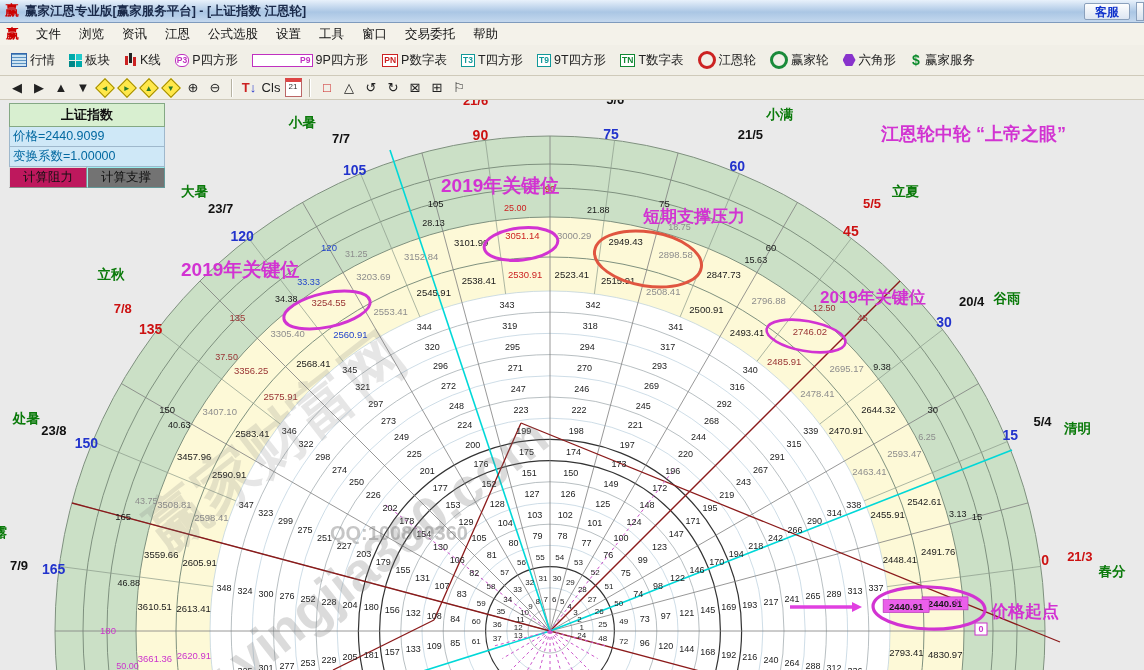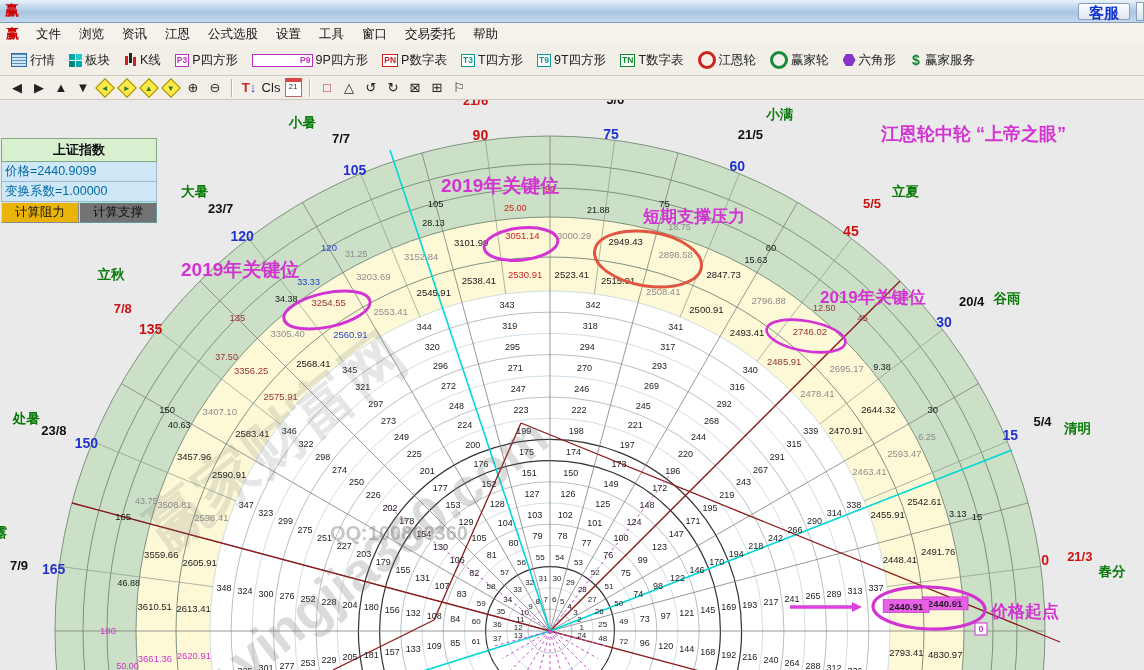--- a/index.html
+++ b/index.html
@@ -4,21 +4,21 @@
 <style>
   html,body{margin:0;padding:0;}
   body{width:1144px;height:670px;overflow:hidden;position:relative;
        font-family:"Liberation Sans","DejaVu Sans",sans-serif;background:#eaeaea;
        -webkit-font-smoothing:antialiased;}
   
   #titlebar{position:absolute;left:0;top:0;width:1144px;height:22px;
     background:linear-gradient(#e8f1fb,#aac6e4 55%,#c4d8ee);border-bottom:1px solid #7f9bbd;
     display:flex;align-items:center;font-size:12.5px;color:#1a2a4a;font-weight:bold;}
   #titlebar .logo{color:#c00;font-weight:bold;font-size:14px;margin:0 6px 0 5px;font-family:"Liberation Serif","DejaVu Serif",serif;}
-  #kefu{margin-left:auto;margin-right:14px;height:17px;padding:0 10px;font-size:15px;color:#1133cc;
+  #kefu{margin-left:auto;margin-right:14px;height:17px;padding:0 10px;font-size:12px;color:#1133cc;
     background:linear-gradient(#fdfdfd,#dde6f2);border:1px solid #8aa0bc;border-radius:2px;font-weight:bold;}
   #kefu-sliver{position:absolute;right:0;top:2px;width:6px;height:17px;background:linear-gradient(#fdfdfd,#d5e0ee);border:1px solid #8aa0bc;}
   #menubar{position:absolute;left:0;top:23px;width:1144px;height:22px;background:#f4f2ea;
     border-bottom:1px solid #d8d4c4;display:flex;align-items:center;font-size:12.5px;color:#111;}
   #menubar .logo{color:#c00;font-weight:bold;font-size:13px;margin:0 8px 0 6px;font-family:"Liberation Serif","DejaVu Serif",serif;}
   .menu-item{padding:2px 9px;cursor:default;}
   #toolbar1{position:absolute;left:0;top:45px;width:1144px;height:30px;background:#f1efe7;
     border-bottom:1px solid #cfcaba;display:flex;align-items:center;font-size:12.5px;color:#222;padding-left:4px;}
   .tb1-btn{display:inline-flex;align-items:center;height:24px;padding:0 5px;margin:0 1px;border:1px solid transparent;}
   .ic{display:inline-block;margin-right:3px;}
@@ -41,38 +41,39 @@
   .sep{width:1px;height:18px;background:#b6b2a2;margin:0 5px;border-right:1px solid #fff;}
   .diamond{width:12px;height:12px;background:#ffe84a;border:1px solid #a08a00;transform:rotate(45deg);
      display:inline-flex;align-items:center;justify-content:center;}
   .diamond span{transform:rotate(-45deg);font-size:8px;color:#2a7a2a;font-weight:bold;}
   .cal{width:15px;height:14px;background:#fff;border:1px solid #b66;border-top:4px solid #d44;
      font-size:8px;line-height:10px;text-align:center;color:#333;}
   .tdown .t{color:#c22;font-weight:bold;}
   .tdown .a{color:#23c;font-weight:bold;}
   .glyph-red{color:#c22;}
   
-  #panel{position:absolute;left:1px;top:103px;width:156px;z-index:30;font-size:12.5px;margin-top:35px;}
+  #panel{position:absolute;left:9px;top:103px;width:156px;z-index:30;font-size:12.5px;}
   #panel .hdr{background:#d8efd0;border:1px solid #84a884;text-align:center;font-weight:bold;
       color:#111;padding:2px 0;font-size:13px;}
   #panel .row{background:#cfe8f7;border:1px solid #9fb8cc;border-top:none;color:#0369a1;
       padding:1px 3px;white-space:nowrap;overflow:hidden;}
   #panel .btns{display:flex;}
-  #panel .btns button{flex:1;font-size:12.5px;padding:1px 0;border:1px outset #ddd;background:#eab308;color:#111;}
+  #panel .btns button{flex:1;font-size:12.5px;padding:1px 0;border:1px outset #ddd;background:#be185d;color:#111;}
   #panel .btns button.teal{background:#737373;border:1px outset #9ee;}
   
   #wheel-wrap{position:absolute;left:0;top:100px;width:1144px;height:570px;background:#eaeaea;}
   #wheel-svg{position:absolute;left:0;top:0;}
   .wm{position:absolute;color:#787878;font-weight:bold;pointer-events:none;white-space:nowrap;z-index:20;}
 </style>
 </head>
 <body>
 
 <div id="titlebar">
   <span class="logo">赢</span>
+  <span>赢家江恩专业版[赢家服务平台] - [上证指数 江恩轮]</span>
   <button id="kefu">客服</button>
   <span id="kefu-sliver"></span>
 </div>
 
 <div id="menubar">
   <span class="logo">赢</span>
 
 <span class="menu-item">文件</span>
     <span class="menu-item">浏览</span>
     <span class="menu-item">资讯</span>
@@ -92,21 +93,21 @@
     </div>
     <div class="tb1-btn">
       <span class="ic ic-blocks"></span>
       <span>板块</span>
     </div>
     <div class="tb1-btn">
       <span class="ic ic-kline"></span>
       <span>K线</span>
     </div>
     <div class="tb1-btn">
-      <span class="ic badge" style="color: rgb(192, 48, 192); border-color: rgb(192, 48, 192);">P3</span>
+      <span class="ic badge" style="color: rgb(192, 48, 192); border-color: rgb(192, 48, 192); border-radius: 6px;">P3</span>
       <span>P四方形</span>
     </div>
     <div class="tb1-btn">
       <span class="ic badge" style="color: rgb(192, 48, 192); border-color: rgb(192, 48, 192); padding-left: 47px;">P9</span>
       <span>9P四方形</span>
     </div>
     <div class="tb1-btn">
       <span class="ic badge" style="color: rgb(204, 34, 34); border-color: rgb(204, 34, 34);">PN</span>
       <span>P数字表</span>
     </div>

